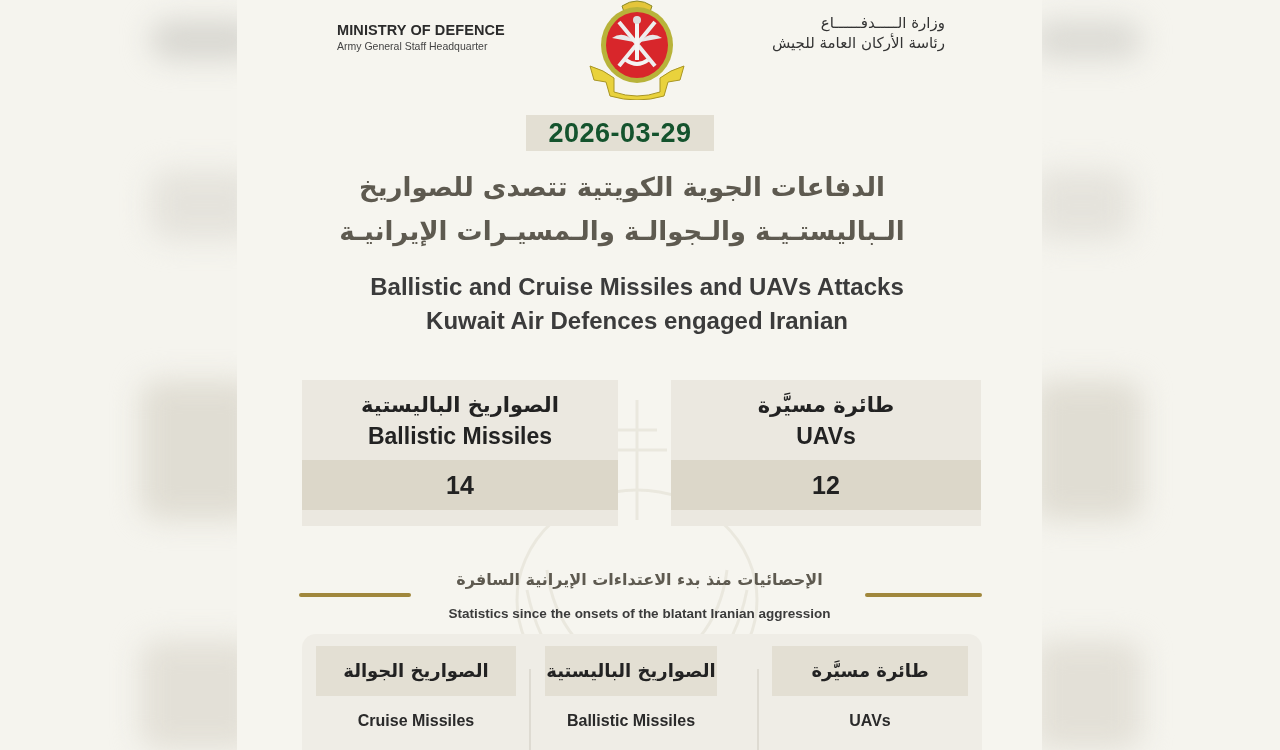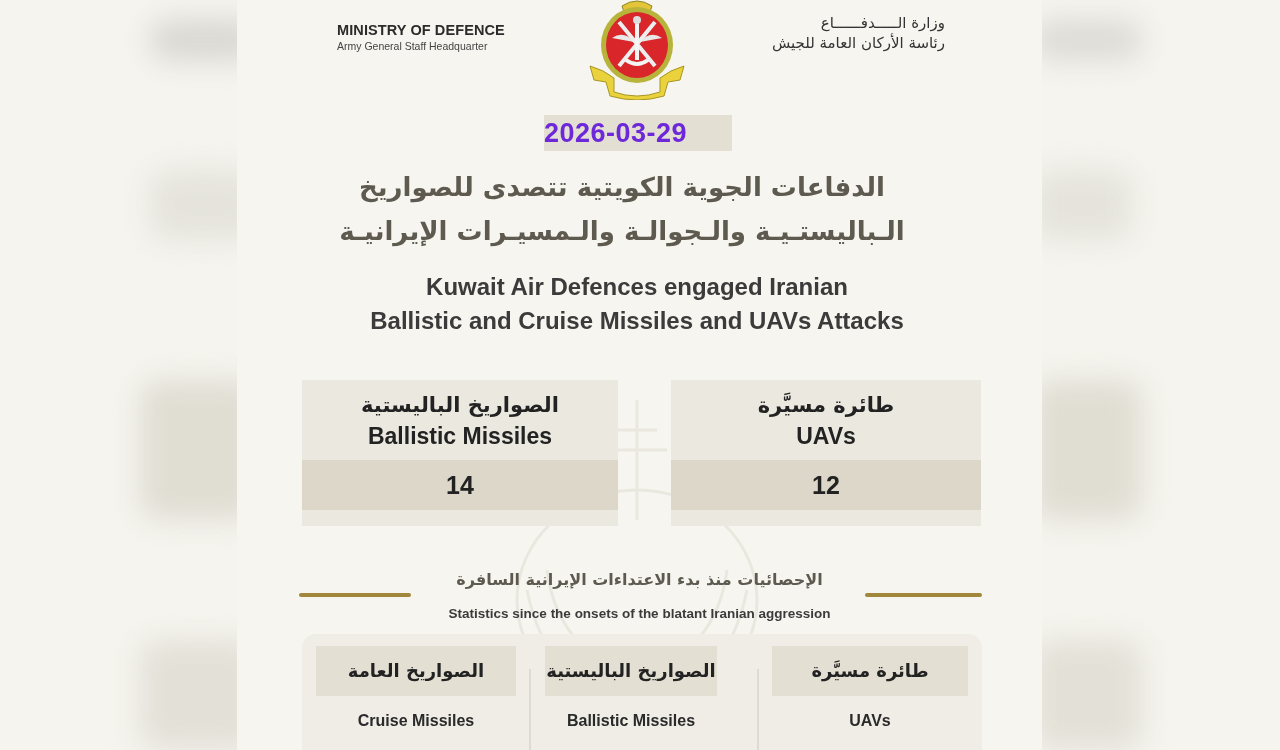--- a/index.html
+++ b/index.html
@@ -37,23 +37,23 @@
   .header-en .sub { font-size: 10.5px; color: #444; margin-top: 2px; }
   .header-ar {
     position: absolute; left: 508px; top: 14px; width: 200px; direction: rtl; text-align: right;
     font-family: "DejaVu Sans", sans-serif; color: #333;
   }
   .header-ar .l1 { font-size: 15px; letter-spacing: 2px; }
   .header-ar .l2 { font-size: 15px; margin-top: 2px; }
   .logo { position: absolute; left: 347px; top: 0px; width: 106px; height: 100px; }
 
   .date-badge {
-    position: absolute; left: 307px; top: 115px; width: 188px; height: 36px;
+    position: absolute; left: 289px; top: 115px; width: 188px; height: 36px;
     background: #e3dfd3;
-    font-weight: 700; font-size: 27px; color: #6d28d9; line-height: 36px;
+    font-weight: 700; font-size: 27px; color: #14532d; text-align: center; line-height: 36px;
     letter-spacing: 0.5px;
   }
   .headline-ar {
     position: absolute; left: 60px; top: 165px; width: 650px; direction: rtl; text-align: center;
     font-family: "DejaVu Sans", sans-serif; font-weight: 700; color: #5e5a50; font-size: 26px; line-height: 44px;
   }
   .headline-en {
     position: absolute; left: 40px; top: 270px; width: 720px; text-align: center;
     font-weight: 700; color: #3b3b3b; font-size: 24px; line-height: 34px;
   }
@@ -159,43 +159,43 @@
   </div>
 
   <div class="date-badge">2026-03-29</div>
 
   <div class="headline-ar">
     <div>الدفاعات الجوية الكويتية تتصدى للصواريخ</div>
     <div>الـباليستـيـة والـجوالـة والـمسيـرات الإيرانيـة</div>
   </div>
 
   <div class="headline-en">
+    <div>Ballistic and Cruise Missiles and UAVs Attacks</div>
     <div>Kuwait Air Defences engaged Iranian</div>
-    <div>Ballistic and Cruise Missiles and UAVs Attacks</div>
   </div>
 
   <div class="stat-card" style="left:65px;">
     <div class="name-ar">الصواريخ الباليستية</div>
     <div class="name-en">Ballistic Missiles</div>
     <div class="value">14</div>
   </div>
   <div class="stat-card" style="left:434px;width:310px;">
     <div class="name-ar">طائرة مسيَّرة</div>
     <div class="name-en">UAVs</div>
     <div class="value">12</div>
   </div>
 
   <div class="gold-line" style="left:62px;width:112px;"></div>
   <div class="gold-line" style="left:628px;width:117px;"></div>
   <div class="stats-heading-ar">الإحصائيات منذ بدء الاعتداءات الإيرانية السافرة</div>
   <div class="stats-heading-en">Statistics since the onsets of the blatant Iranian aggression</div>
 
   <div class="stats-table">
     <div class="stats-col" style="left:14px;">
-      <div class="col-head">الصواريخ العامة</div>
+      <div class="col-head">الصواريخ الجوالة</div>
       <div class="col-en">Cruise Missiles</div>
     </div>
     <div class="col-divider" style="left:227px;"></div>
     <div class="stats-col" style="left:243px;width:172px;">
       <div class="col-head">الصواريخ الباليستية</div>
       <div class="col-en">Ballistic Missiles</div>
     </div>
     <div class="col-divider" style="left:455px;"></div>
     <div class="stats-col" style="left:470px;width:196px;">
       <div class="col-head">طائرة مسيَّرة</div>

